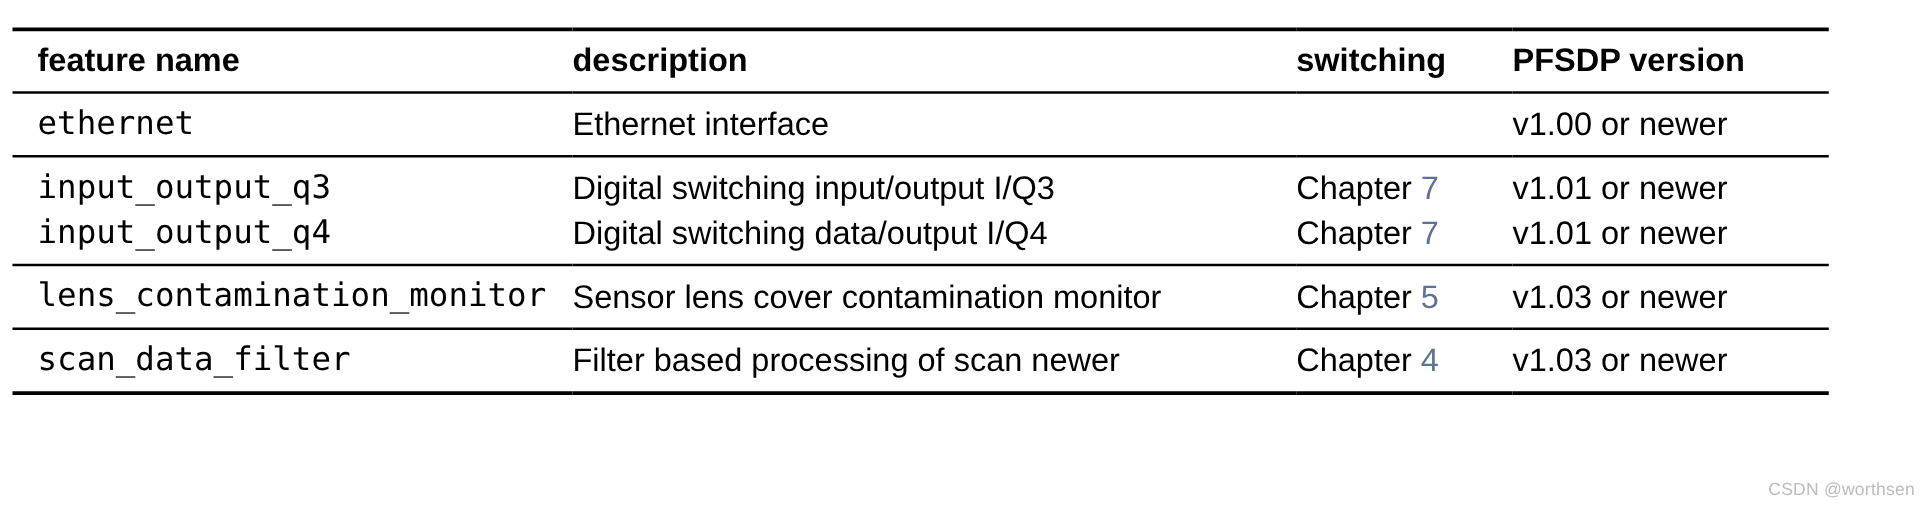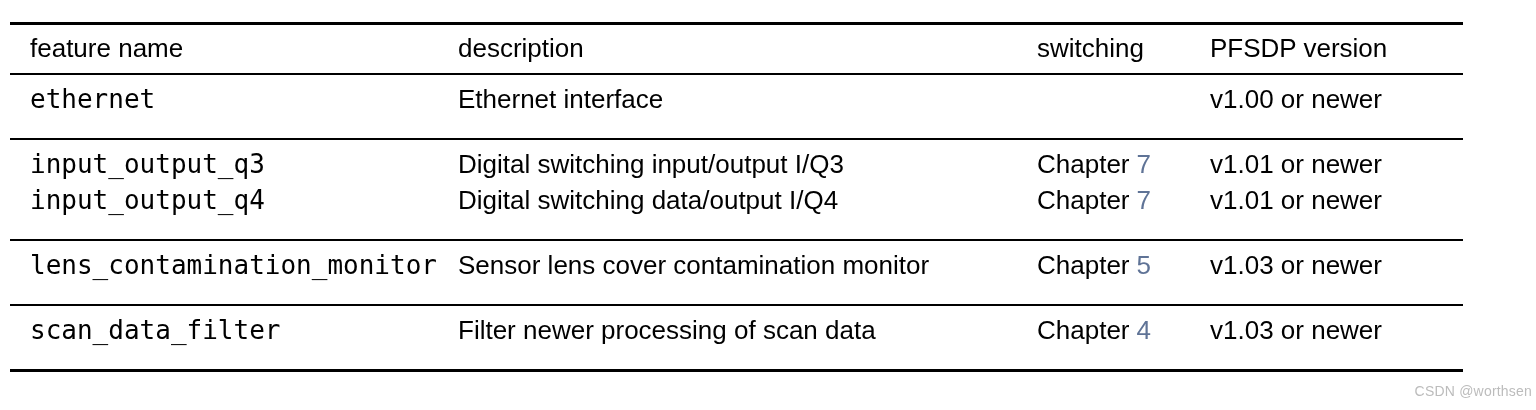--- a/index.html
+++ b/index.html
@@ -30,31 +30,31 @@
   }
   table.features th,
   table.features td{
     text-align:left;
     vertical-align:top;
     font-size:26px;
     line-height:30px;
     padding:3px 0;
   }
   table.features thead th{
-    font-weight:normal;
+    font-weight:bold;
     padding:8px 0 10px;
     border-bottom:2px solid var(--rule-color);
   }
   table.features th:first-child,
   table.features td:first-child{
     padding-left:20px;
   }
   tbody{border-top:2px solid var(--rule-color);}
   tbody tr:first-child td{padding-top:9px;}
-  tbody tr:last-child td{padding-bottom:24px;}
+  tbody tr:last-child td{padding-bottom:10px;}
   .mono{
     font-family:"DejaVu Sans Mono",monospace;
     font-size:24px;
     line-height:30px;
   }
   .chapter-num{
     color:var(--link-color);
     margin-left:7px;
     cursor:pointer;
   }
@@ -116,21 +116,21 @@
         <td class="mono">lens_contamination_monitor</td>
         <td>Sensor lens cover contamination monitor</td>
         <td><span>Chapter</span><span class="chapter-num">5</span></td>
         <td>v1.03 or newer</td>
       </tr>
     </tbody>
 
     <tbody>
       <tr>
         <td class="mono">scan_data_filter</td>
-        <td>Filter newer processing of scan data</td>
+        <td>Filter based processing of scan newer</td>
         <td><span>Chapter</span><span class="chapter-num">4</span></td>
         <td>v1.03 or newer</td>
       </tr>
     </tbody>
   </table>
 </div>
 
 <div class="watermark">CSDN @worthsen</div>
 
 </body></html>

